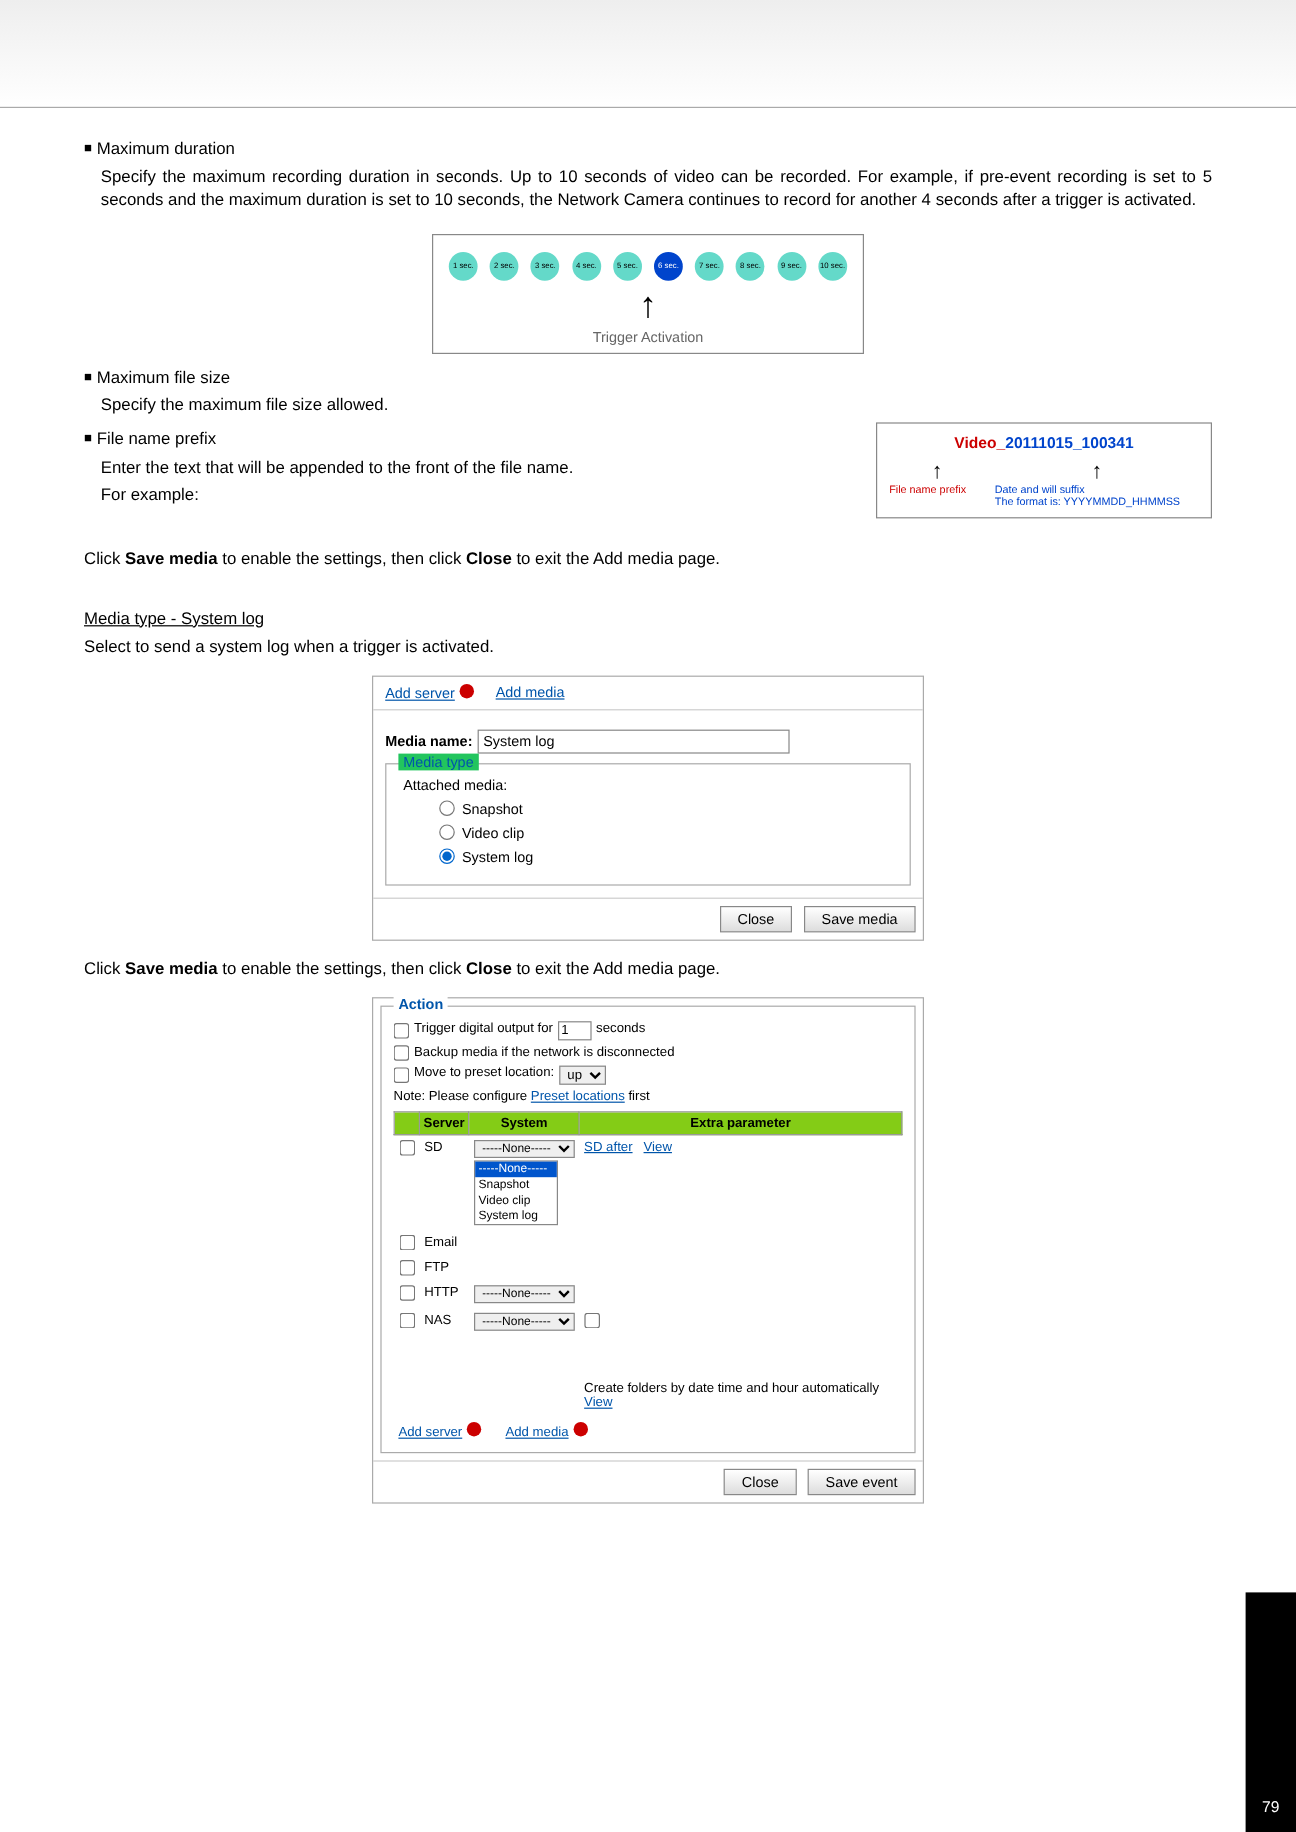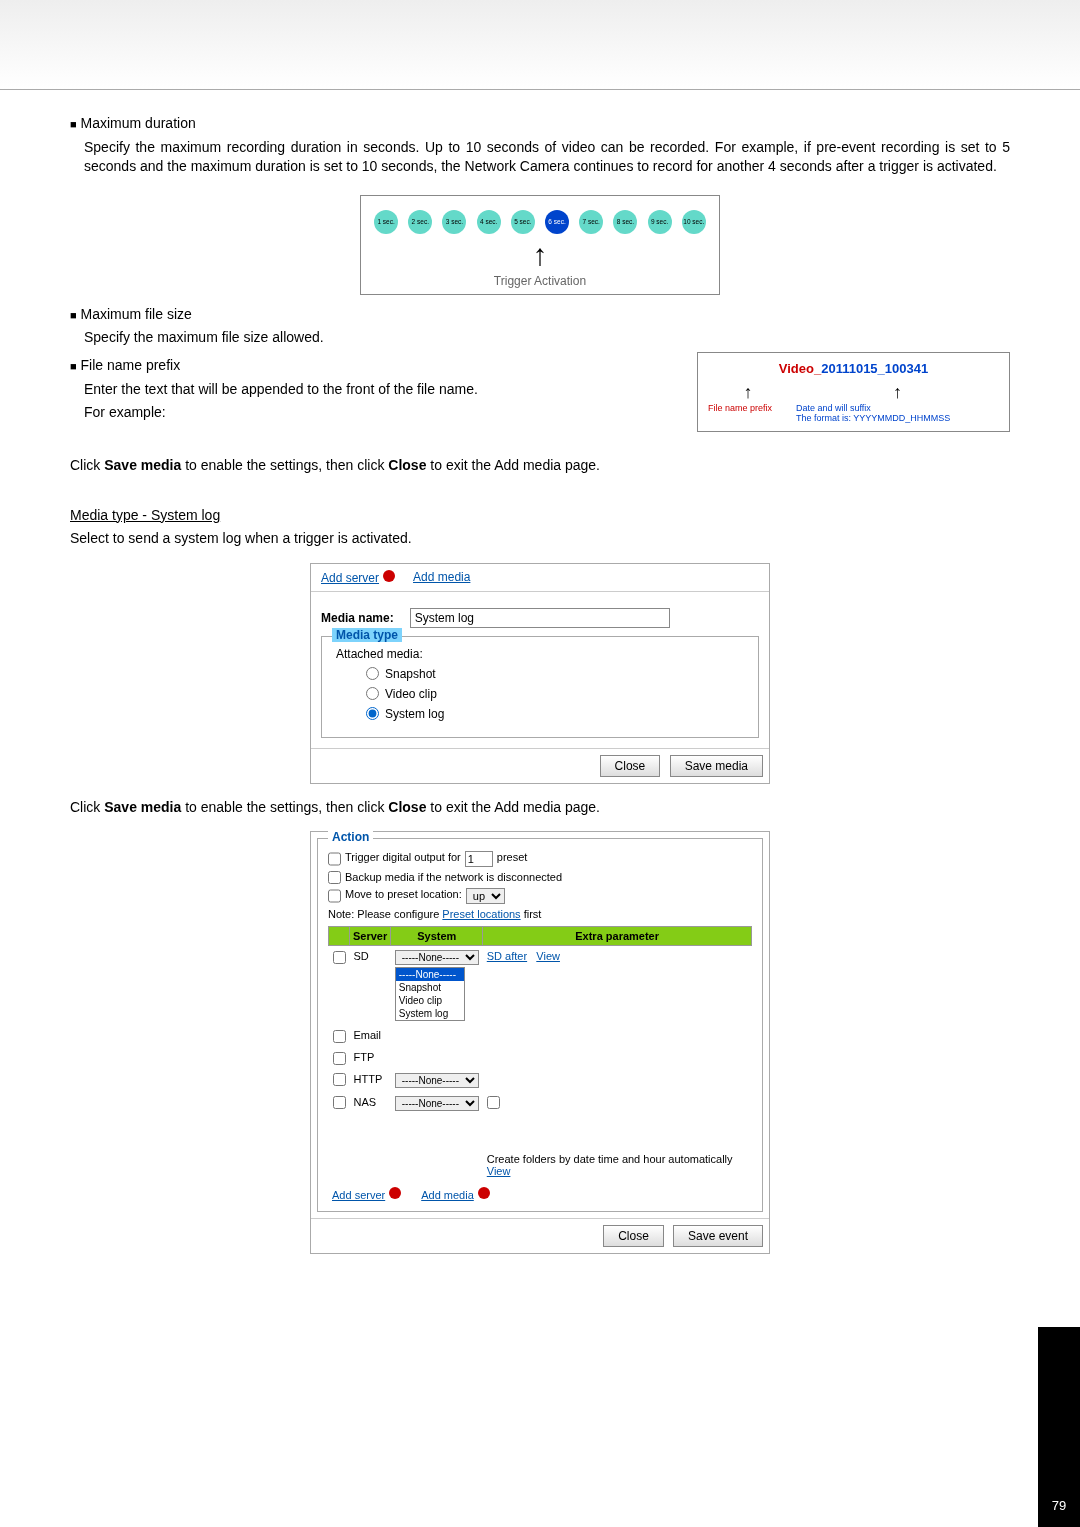--- a/index.html
+++ b/index.html
@@ -41,21 +41,21 @@
     display: flex; align-items: center; justify-content: center;
   }
   .sec-dot.active { background: #0044cc; color: #fff; }
   .arrow-up { font-size: 30px; line-height: 1; margin-top: 6px; }
   .trig-label { font-size: 12px; color: #666; margin-top: 4px; }
 
   .two-col { display: flex; justify-content: space-between; align-items: flex-start; }
 
   .prefix-box {
     border: 1px solid #888;
-    width: 313px;
+    width: 280px;
     padding: 8px 10px;
     font-size: 10px;
   }
   .prefix-title { text-align: center; font-size: 13px; font-weight: bold; margin-bottom: 6px; }
   .prefix-title .red { color: #cc0000; }
   .prefix-title .blue { color: #0044cc; }
   .prefix-cols { display: flex; gap: 8px; }
   .prefix-col { text-align: left; }
   .prefix-col .arr { text-align: center; font-size: 18px; }
   .prefix-col .lab { font-size: 9px; }
@@ -75,38 +75,38 @@
     border-bottom: 1px solid #ccc;
     padding: 6px 10px;
     display: flex;
     gap: 18px;
     align-items: center;
   }
   .link-text { color: #0055aa; text-decoration: underline; cursor: pointer; }
   .red-dot { width: 12px; height: 12px; background: #cc0000; border-radius: 50%; display: inline-block; margin-left: 4px; }
 
   .panel-body { padding: 10px; }
-  .field-row { margin: 6px 0; display: flex; align-items: center; gap: 16px; }
+  .field-row { margin: 6px 0; display: flex; align-items: center; gap: 4px; }
   .field-row label { font-weight: bold; }
   .text-input { border: 1px solid #888; padding: 2px 4px; font-size: 12px; }
 
   .fieldset {
     border: 1px solid #aaa;
     margin-top: 8px;
     padding: 10px 14px;
     position: relative;
   }
   .fieldset .legend {
     position: absolute;
     top: -9px;
     left: 10px;
-    background: #7dd3fc;
+    background: #22c55e;
     padding: 0 4px;
     color: #0055aa;
-    font-weight: bold;
+    font-weight: normal;
     font-size: 12px;
   }
   .radio-row { margin: 6px 0 6px 30px; display: flex; align-items: center; gap: 6px; }
   input[type="radio"] { accent-color: #0066cc; }
 
   .panel-footer {
     border-top: 1px solid #ccc;
     padding: 6px;
     text-align: right;
   }
@@ -301,21 +301,21 @@
 
   <div class="action-panel">
     <div class="action-body">
       <div class="action-fieldset">
         <span class="legend">Action</span>
 
         <div class="cb-row">
           <input type="checkbox" style="">
           <span>Trigger digital output for</span>
           <input class="tiny-input" value="1" style="">
-          <span>preset</span>
+          <span>seconds</span>
         </div>
         <div class="cb-row">
           <input type="checkbox" style="">
           <span>Backup media if the network is disconnected</span>
         </div>
         <div class="cb-row">
           <input type="checkbox" style="">
           <span>Move to preset location:</span>
           <select class="tiny-select">
             <option>up</option>

